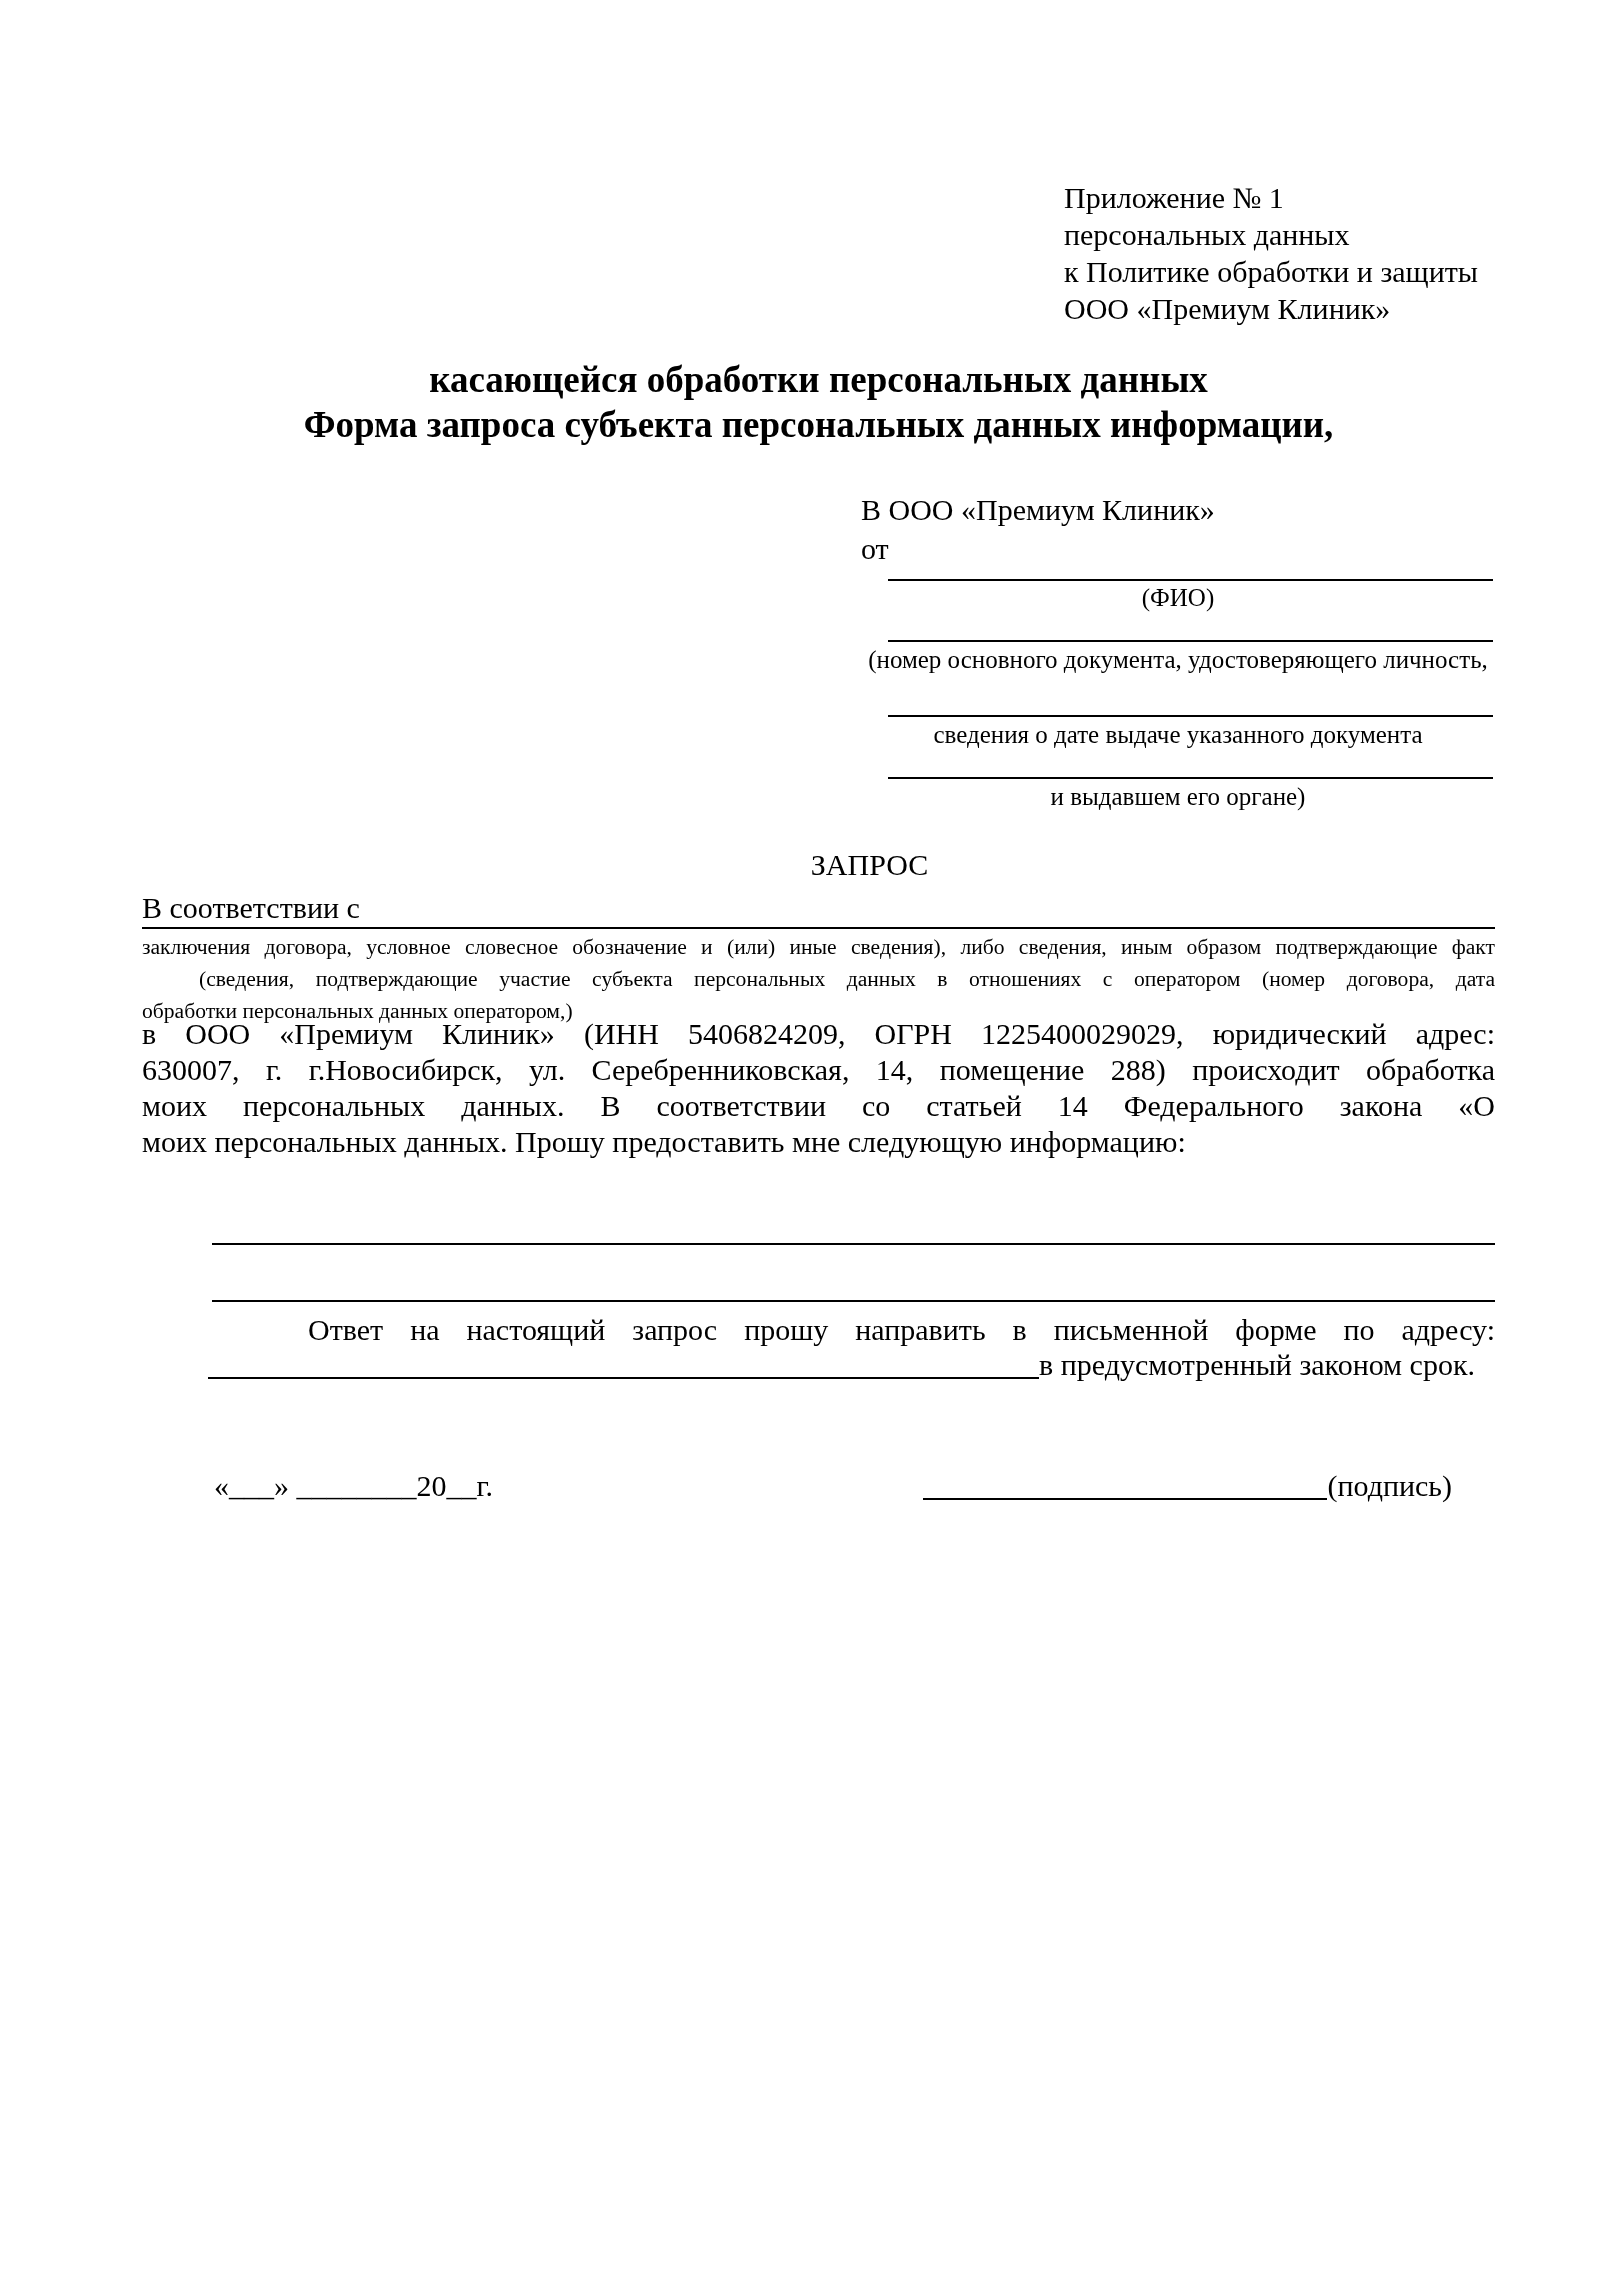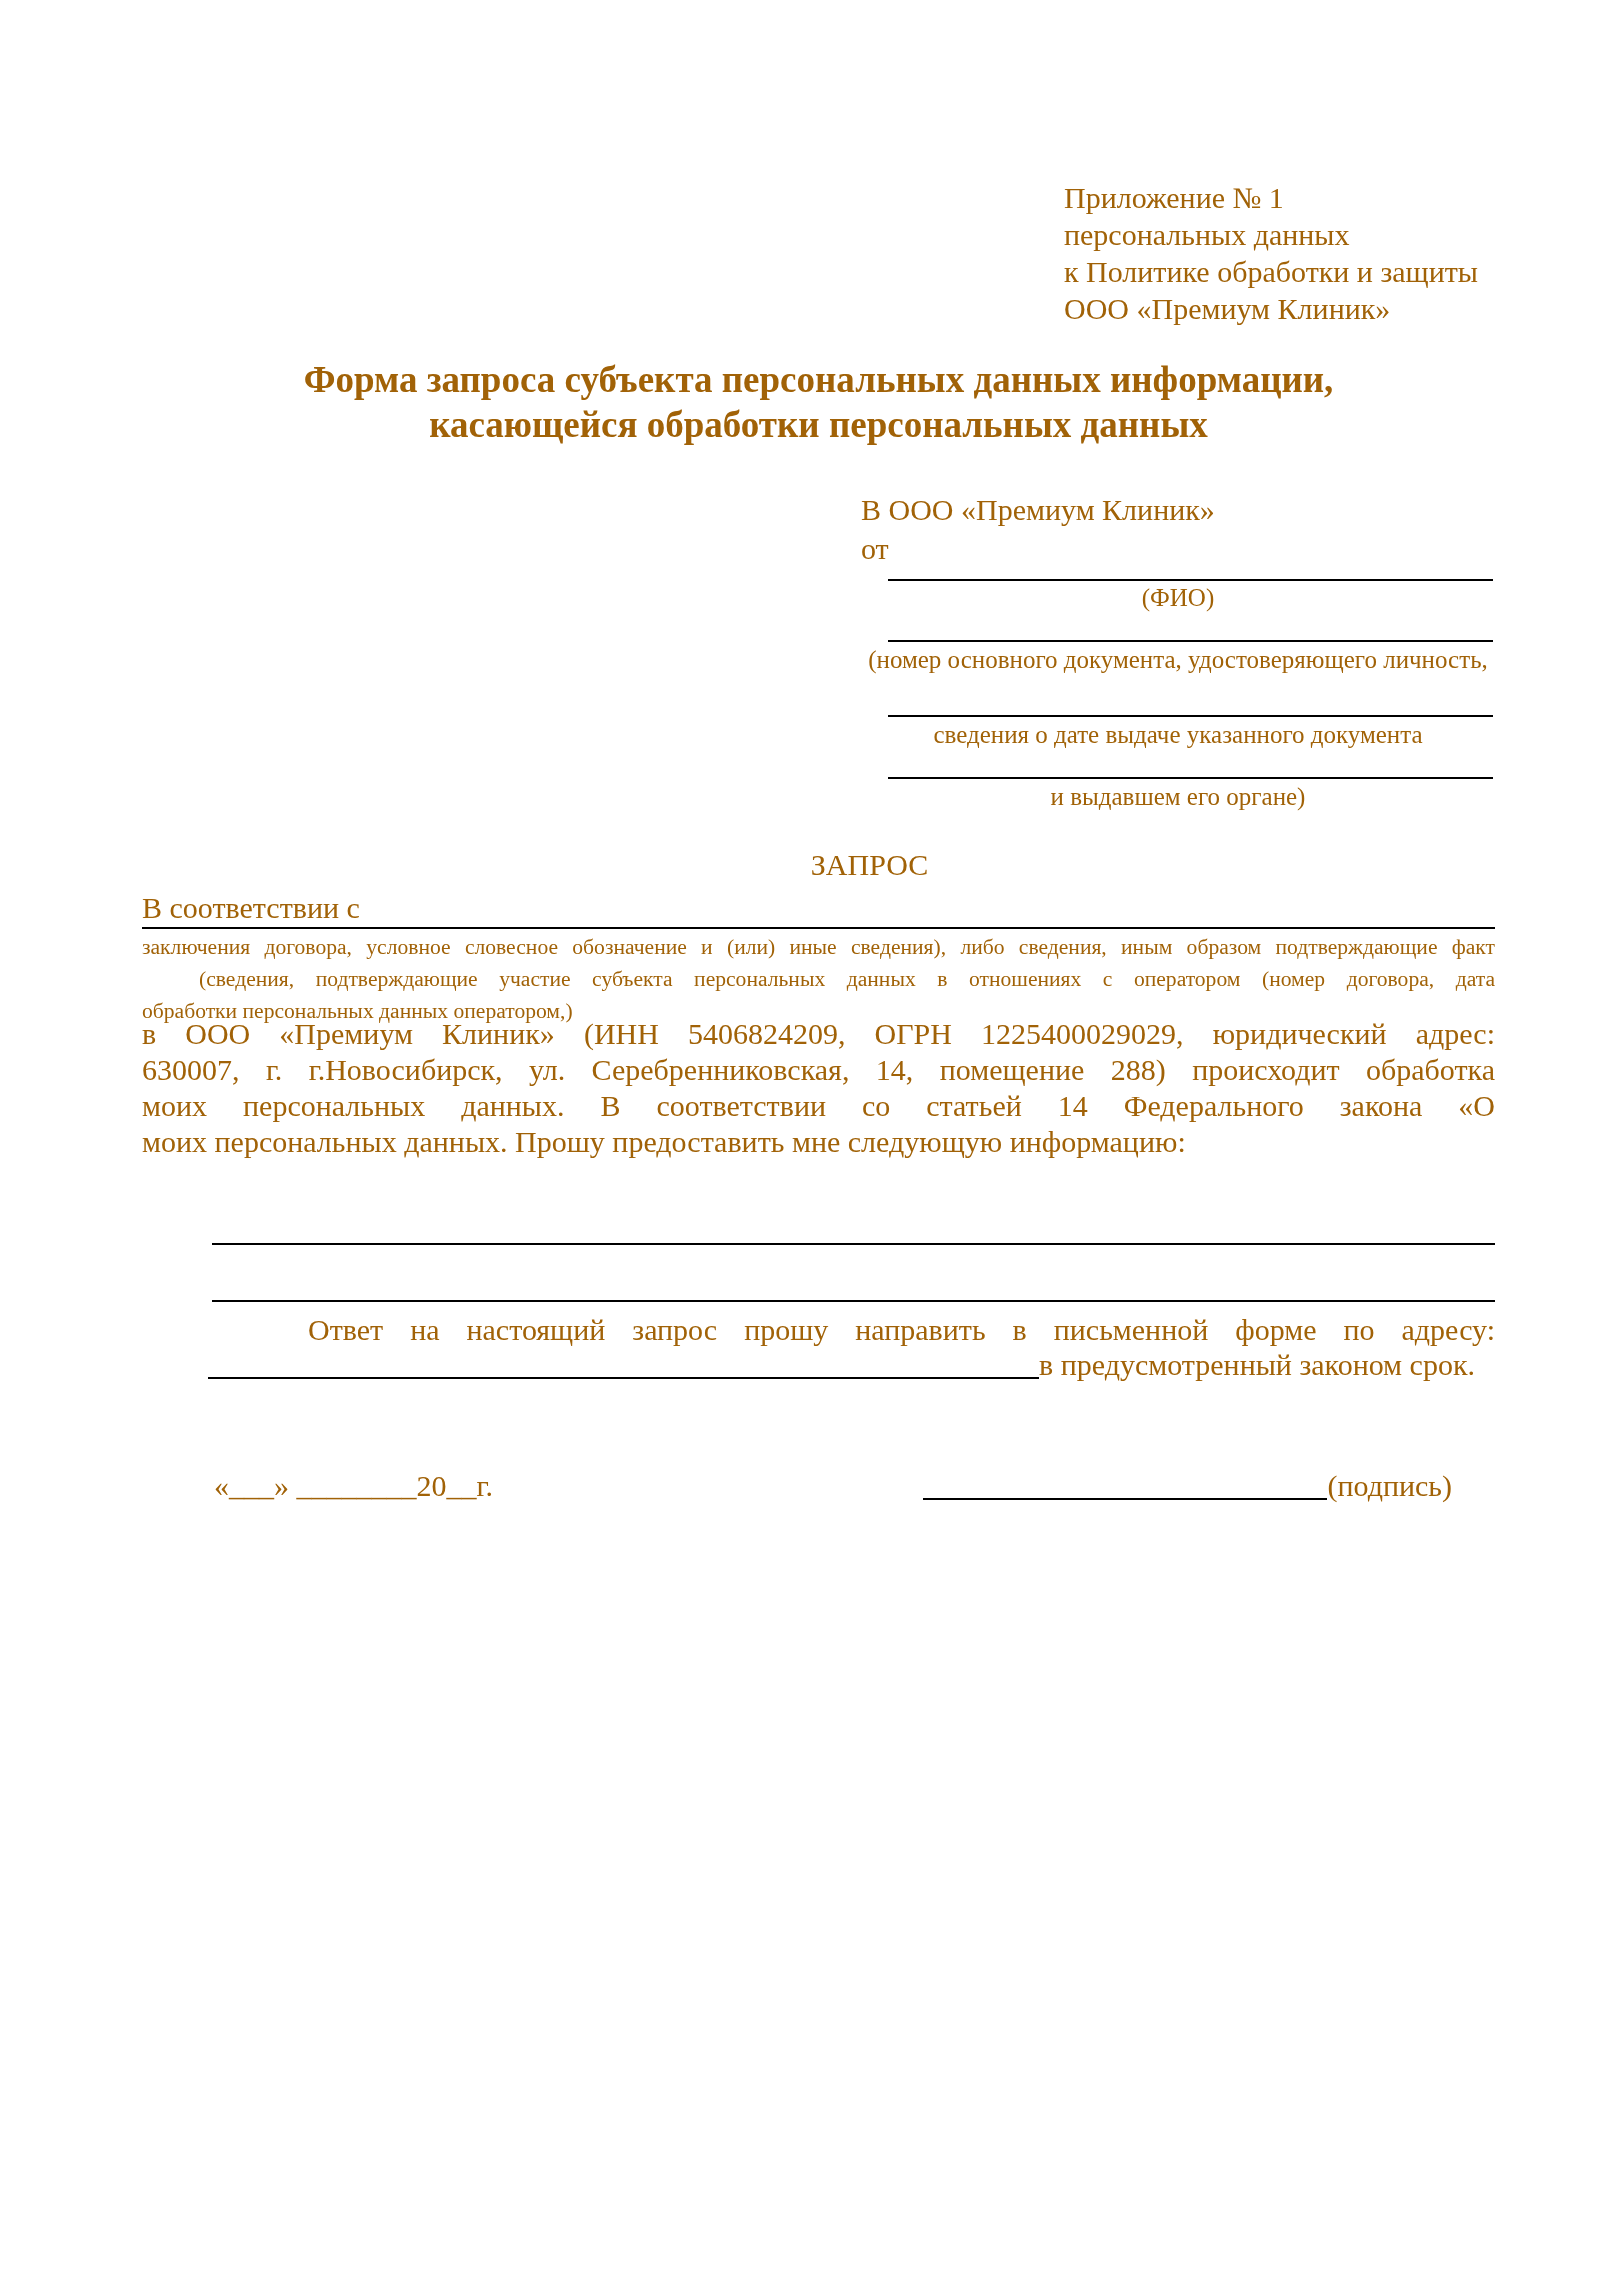--- a/index.html
+++ b/index.html
@@ -2,21 +2,21 @@
 <html><head>
 <meta charset="utf-8">
 <style>
   html, body { margin: 0; padding: 0; background: #888; }
   .page {
     position: relative;
     width: 1621px;
     height: 2294px;
     margin: 0 auto;
     background: #ffffff;
-    color: #a16207;
+    color: #000000;
     font-family: "Liberation Serif", "DejaVu Serif", serif;
   }
 
   
   .header-block {
     position: absolute;
     left: 1064px;
     top: 179px;
     font-size: 30px;
     line-height: 37px;
@@ -163,22 +163,22 @@
 <div class="page">
 
   <div class="header-block">
     <div>Приложение № 1</div>
     <div>персональных данных</div>
     <div>к Политике обработки и защиты</div>
     <div>ООО «Премиум Клиник»</div>
   </div>
 
   <div class="doc-title">
+    <div>касающейся обработки персональных данных</div>
     <div>Форма запроса субъекта персональных данных информации,</div>
-    <div>касающейся обработки персональных данных</div>
   </div>
 
   <div class="addressee">
     <div>В ООО «Премиум Клиник»</div>
     <div>от</div>
 
     <div class="a-line" style="top:89px"></div>
     <div class="a-cap" style="top:95px">(ФИО)</div>
 
     <div class="a-line" style="top:150px"></div>

